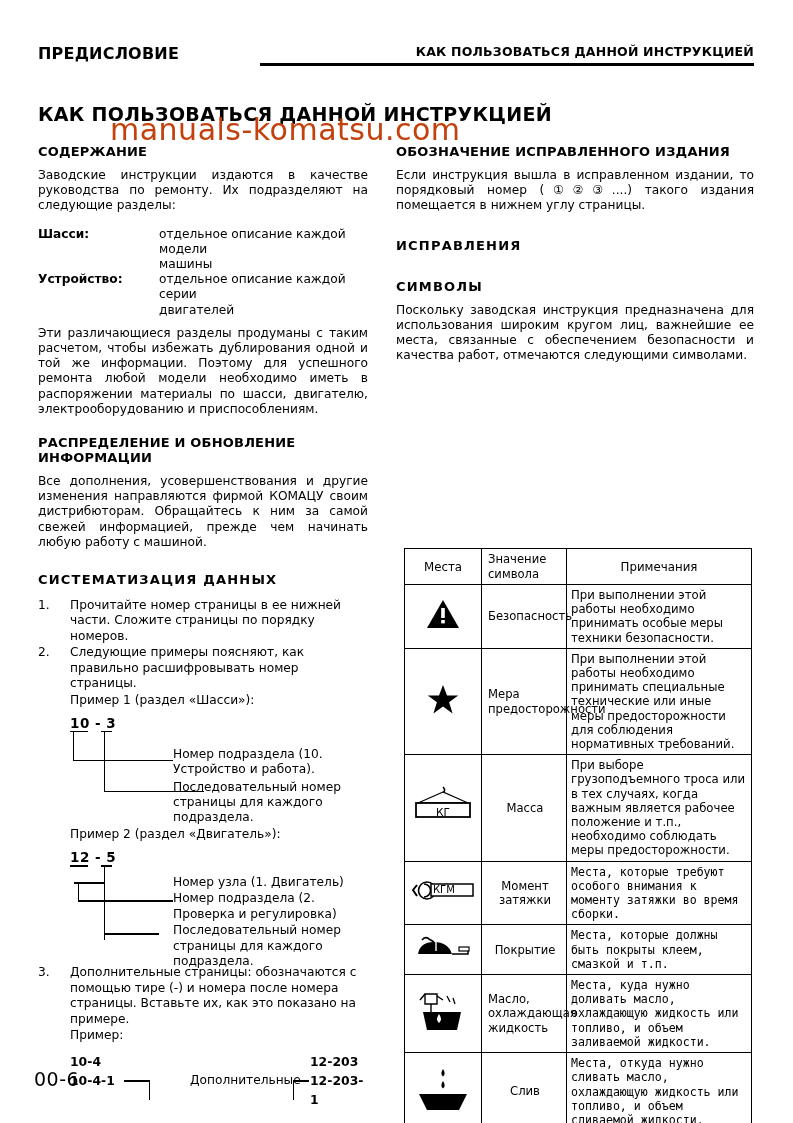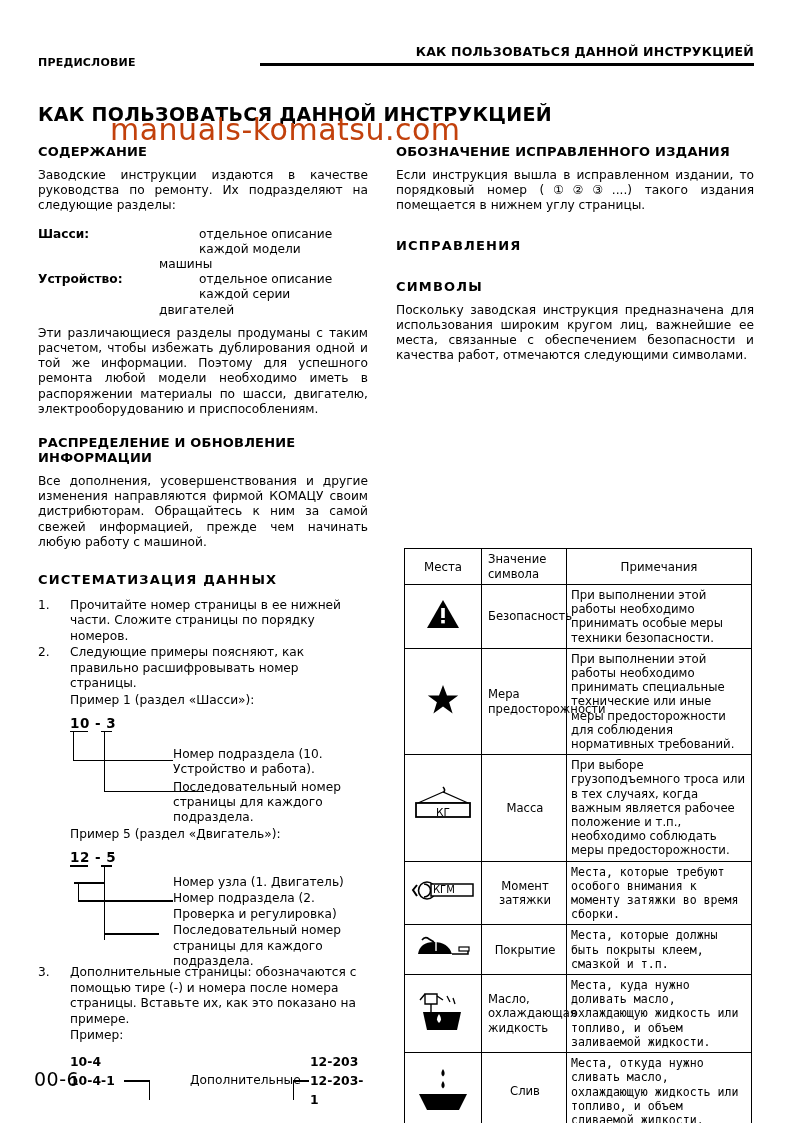--- a/index.html
+++ b/index.html
@@ -2,42 +2,42 @@
 <html><head>
 <meta charset="utf-8">
 <style>
   html,body{margin:0;padding:0;background:#fff;}
   body{width:793px;height:1123px;position:relative;
        font-family:"DejaVu Sans","Liberation Sans",sans-serif;color:#000;}
   .page{position:absolute;inset:0;}
 
   
   .hdr{position:absolute;left:38px;top:44px;width:716px;height:26px;}
-  .hdr-left{position:absolute;left:0;top:12px;font-size:11px;font-weight:bold;letter-spacing:.2px;}
+  .hdr-left{position:absolute;left:0;top:0;font-size:16px;font-weight:bold;letter-spacing:.2px;}
   .hdr-right{position:absolute;right:0;top:0;font-size:12.5px;font-weight:bold;letter-spacing:.2px;}
   .hdr-rule{position:absolute;left:222px;right:0;top:19px;height:2.5px;background:#000;}
 
   
   .ptitle{position:absolute;left:38px;top:103px;font-size:19px;font-weight:bold;letter-spacing:.3px;}
   .watermark{position:absolute;left:110px;top:112px;font-size:30px;color:#c2410c;
              font-family:"DejaVu Sans","Liberation Sans",sans-serif;letter-spacing:.5px;
              white-space:nowrap;pointer-events:none;}
 
   
   .colL{position:absolute;left:38px;top:144px;width:330px;}
   .colR{position:absolute;left:396px;top:144px;width:358px;}
 
   h2.sec{font-size:13px;font-weight:bold;margin:0 0 9px 0;letter-spacing:.2px;}
   h2.sec.wide{letter-spacing:1.2px;}
   p.body{font-size:12.2px;line-height:15.2px;margin:0 0 13px 0;text-align:justify;}
   p.body.nj{text-align:left;}
 
   
   .defs{font-size:12.2px;line-height:15.2px;margin:0 0 6px 0;}
-  .defrow{display:flex;gap:40px;}
+  .defrow{display:flex;}
   .defrow b{flex:0 0 auto;font-weight:bold;}
   .dterm-sh{width:92px;}
   .dterm-dv{width:92px;}
   .dcont{flex:1 1 auto;margin-left:29px;}
   .dcont.ind{padding-left:92px;}
 
   
   .bracegrp{position:relative;margin:2px 0 0 0;font-size:12.2px;line-height:15.2px;}
   .bracegrp .labels{font-weight:bold;width:196px;}
   .bracegrp .brace{position:absolute;left:198px;top:1px;width:8px;height:44px;
@@ -138,21 +138,21 @@
       <div class="ln hl" style="left:32px;top:16px;width:18px;"></div>
       <div class="ln hl" style="left:63px;top:16px;width:11px;"></div>
       <div class="ln vl" style="left:35px;top:16px;height:30px;"></div>
       <div class="ln hl" style="left:35px;top:45px;width:100px;"></div>
       <div class="ln vl" style="left:66px;top:16px;height:61px;"></div>
       <div class="ln hl" style="left:66px;top:76px;width:100px;"></div>
       <div class="dtxt" style="left:135px;top:32px;width:200px;">Номер подраздела (10. Устройство и работа).</div>
       <div class="dtxt" style="left:135px;top:65px;width:175px;">Последовательный номер страницы для каждого подраздела.</div>
     </div>
 
-    <div class="subline" style="padding-left:32px;">Пример 5 (раздел «Двигатель»):</div>
+    <div class="subline" style="padding-left:32px;">Пример 2 (раздел «Двигатель»):</div>
 
     <div class="diag" style="height:120px;margin-top:7px;">
       <div class="pgnum" style="position:absolute;left:32px;top:0;">12 - 5</div>
       <div class="ln hl" style="left:32px;top:16px;width:18px;"></div>
       <div class="ln hl" style="left:63px;top:16px;width:11px;"></div>
       <div class="ln vl" style="left:66px;top:16px;height:75px;"></div>
       <div class="ln hl" style="left:36px;top:33px;width:30px;"></div>
       <div class="ln hl" style="left:40px;top:51px;width:95px;"></div>
       <div class="ln vl" style="left:40px;top:33px;height:19px;"></div>
       <div class="ln hl" style="left:66px;top:84px;width:55px;"></div>

